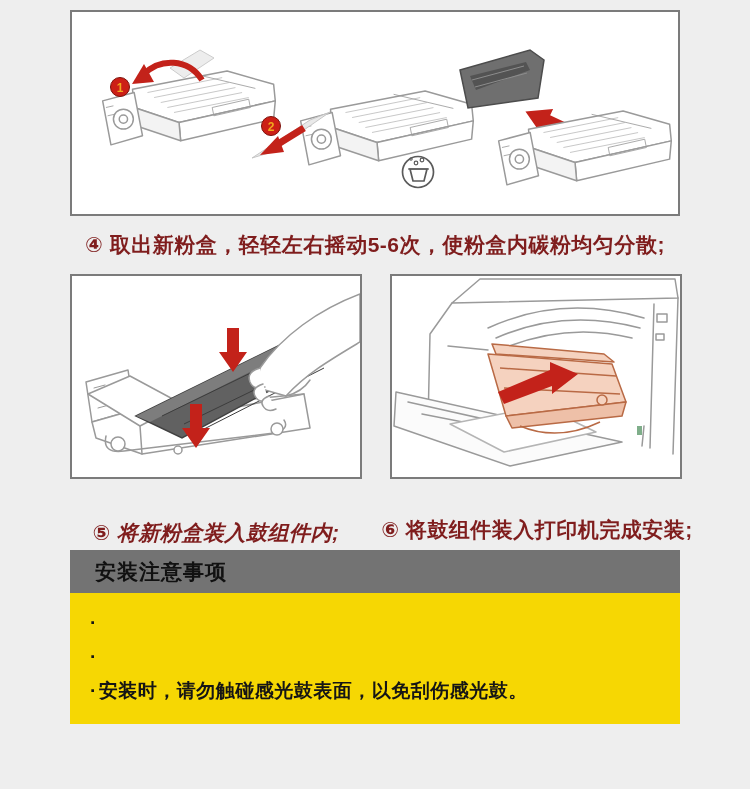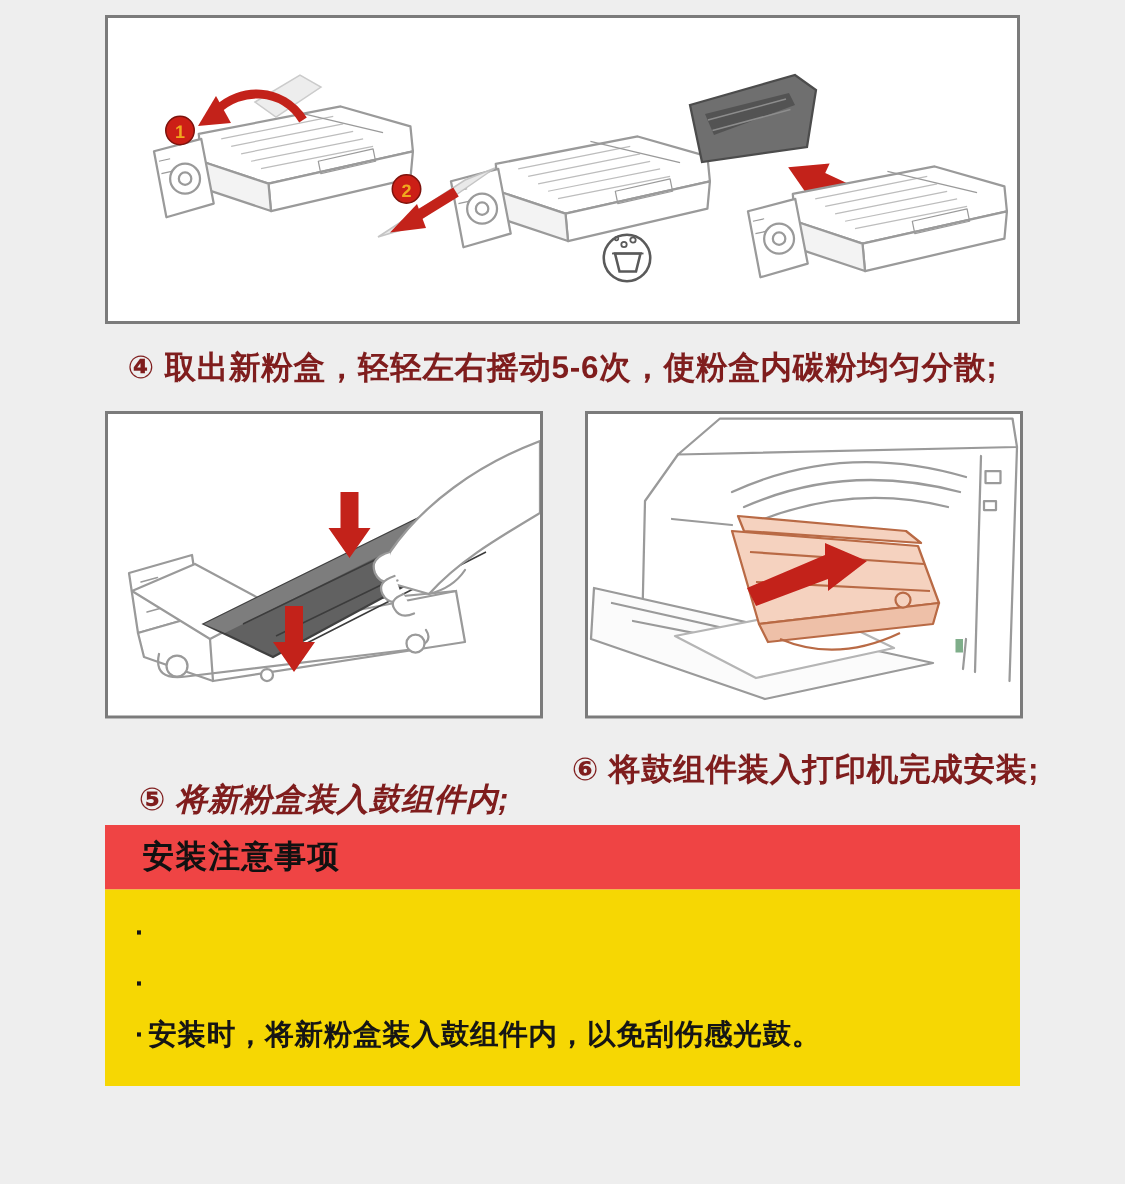--- a/index.html
+++ b/index.html
@@ -13,26 +13,26 @@
   }
   #fig-top{left:70px;top:10px;width:610px;height:206px;}
   #fig-left{left:70px;top:274px;width:292px;height:205px;}
   #fig-right{left:390px;top:274px;width:292px;height:205px;}
   .caption{
     position:absolute;color:#7f1d1d;font-weight:bold;font-size:21px;
     white-space:nowrap;text-align:center;letter-spacing:0.5px;
   }
   #caption-step4{left:0;top:231px;width:750px;}
   #caption-step5{left:56px;top:519px;width:320px;font-style:italic;}
-  #caption-step6{left:372px;top:499px;width:330px;text-align:center;}
+  #caption-step6{left:372px;top:516px;width:330px;text-align:center;}
   #notice{
     position:absolute;left:70px;top:550px;width:610px;height:174px;box-sizing:border-box;
   }
   #notice-header{
-    height:43px;background:#ef4444;line-height:44px;padding-left:25px;
+    height:43px;background:#737373;line-height:44px;padding-left:25px;
     color:#111111;font-size:21px;font-weight:bold;letter-spacing:1px;
   }
   #notice-body{
     background:#F6D703;height:131px;box-sizing:border-box;padding:13px 20px 0 20px;
   }
   .notice-row{
     display:flex;align-items:baseline;line-height:34px;font-size:19px;
     font-weight:600;color:#151515;letter-spacing:0.5px;white-space:nowrap;
   }
   .notice-marker{margin-right:2px;}
@@ -177,16 +177,16 @@
   <div id="notice-header">安装注意事项</div>
   <div id="notice-body">
     <div class="notice-row">
       <span class="notice-marker">·</span>
     </div>
     <div class="notice-row">
       <span class="notice-marker">·</span>
     </div>
     <div class="notice-row">
       <span class="notice-marker">·</span>
-      <span>安装时，将新粉盒装入鼓组件内，以免刮伤感光鼓。</span>
+      <span>安装时，请勿触碰感光鼓表面，以免刮伤感光鼓。</span>
     </div>
   </div>
 </div>
 
 </body></html>

